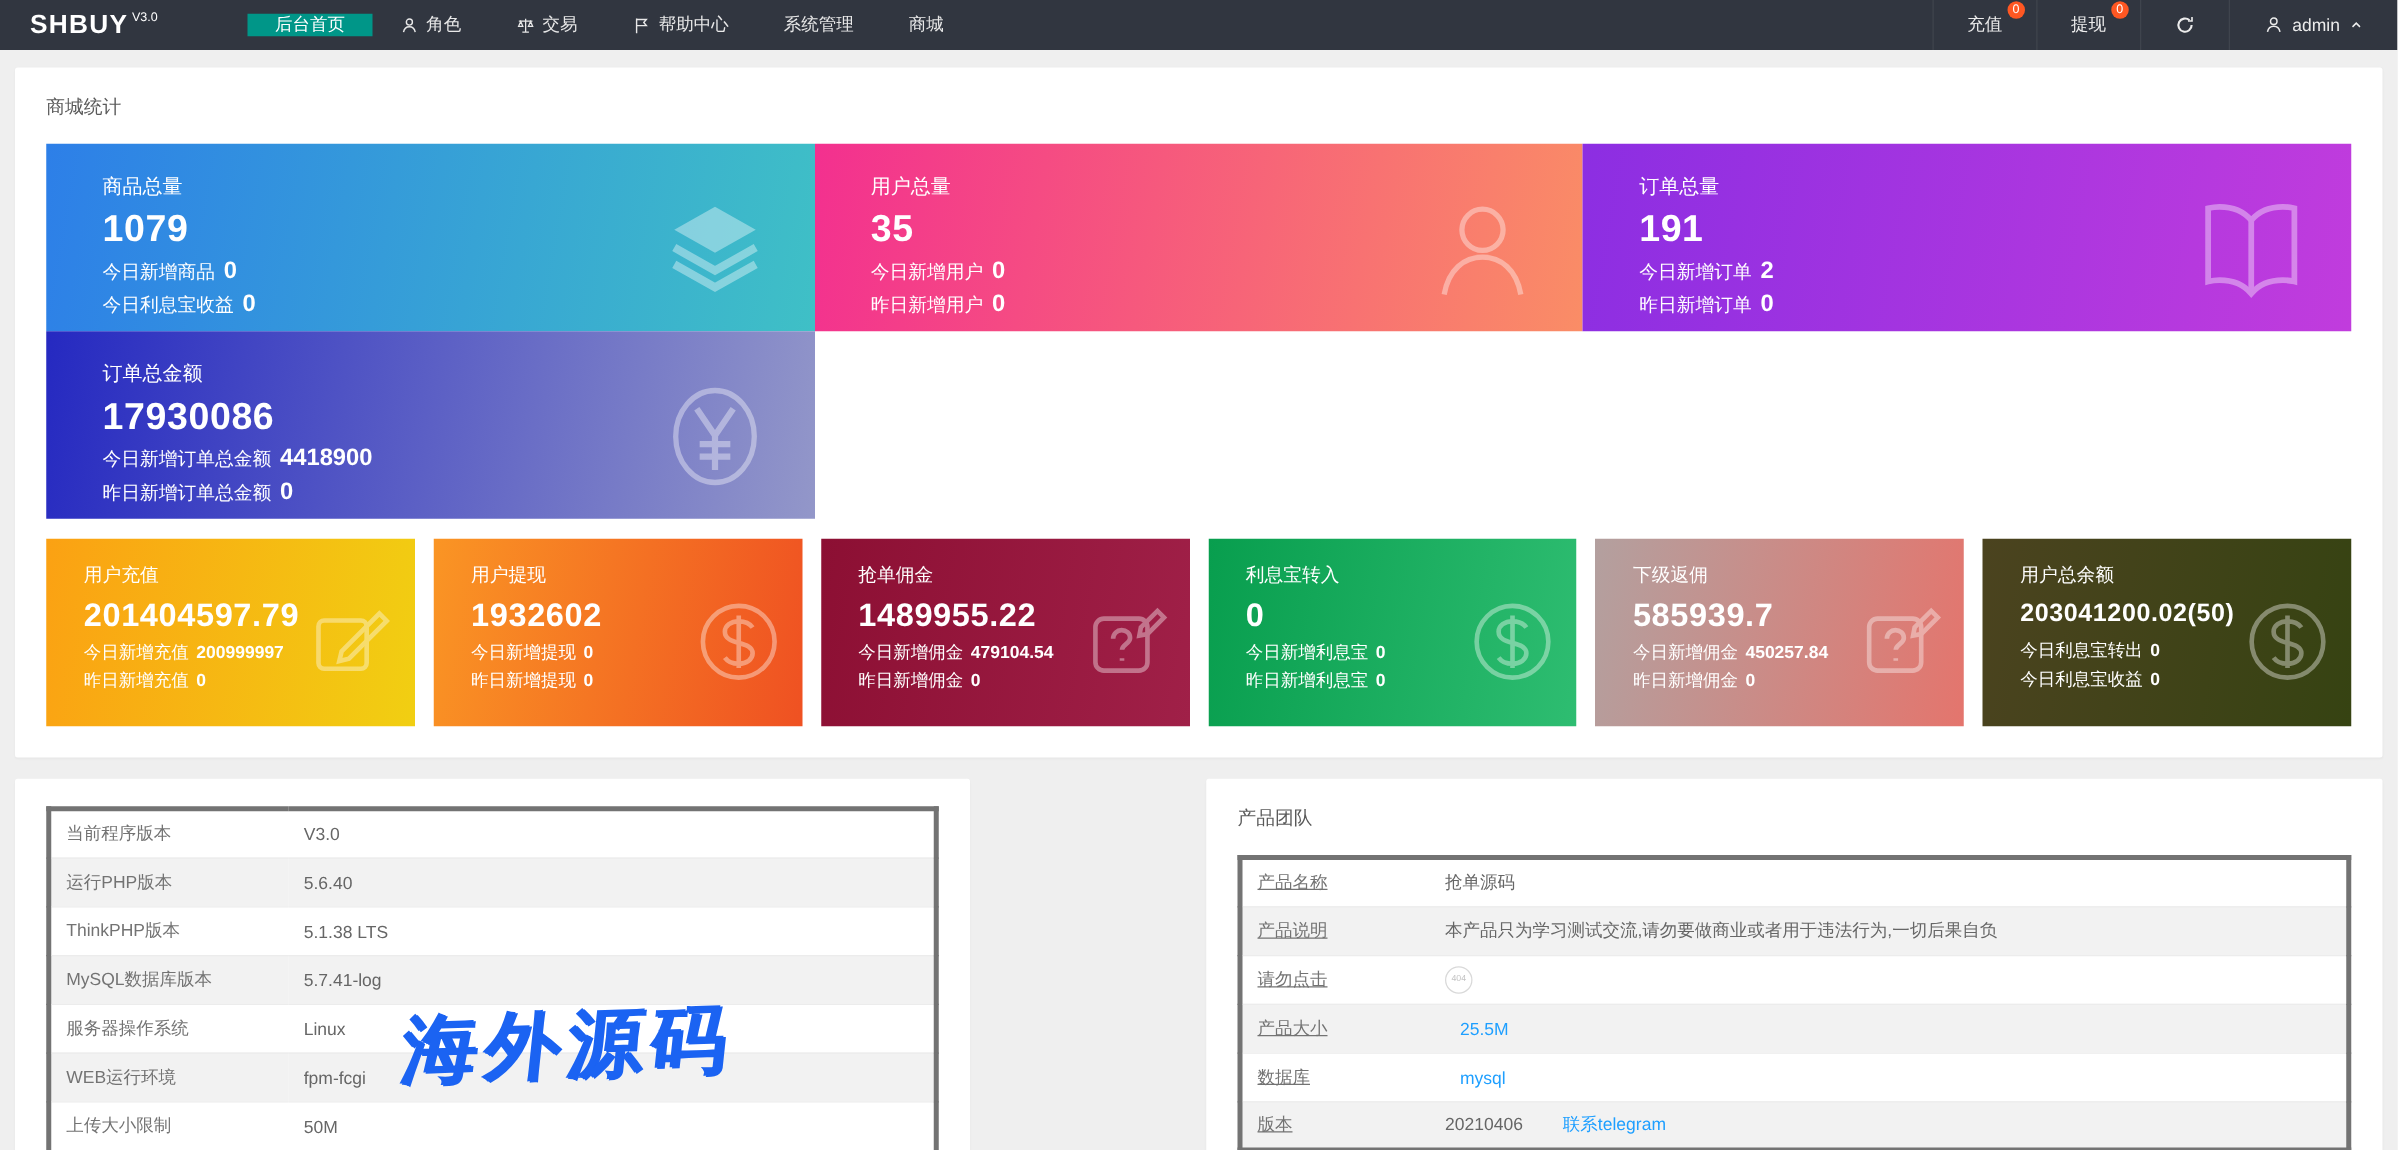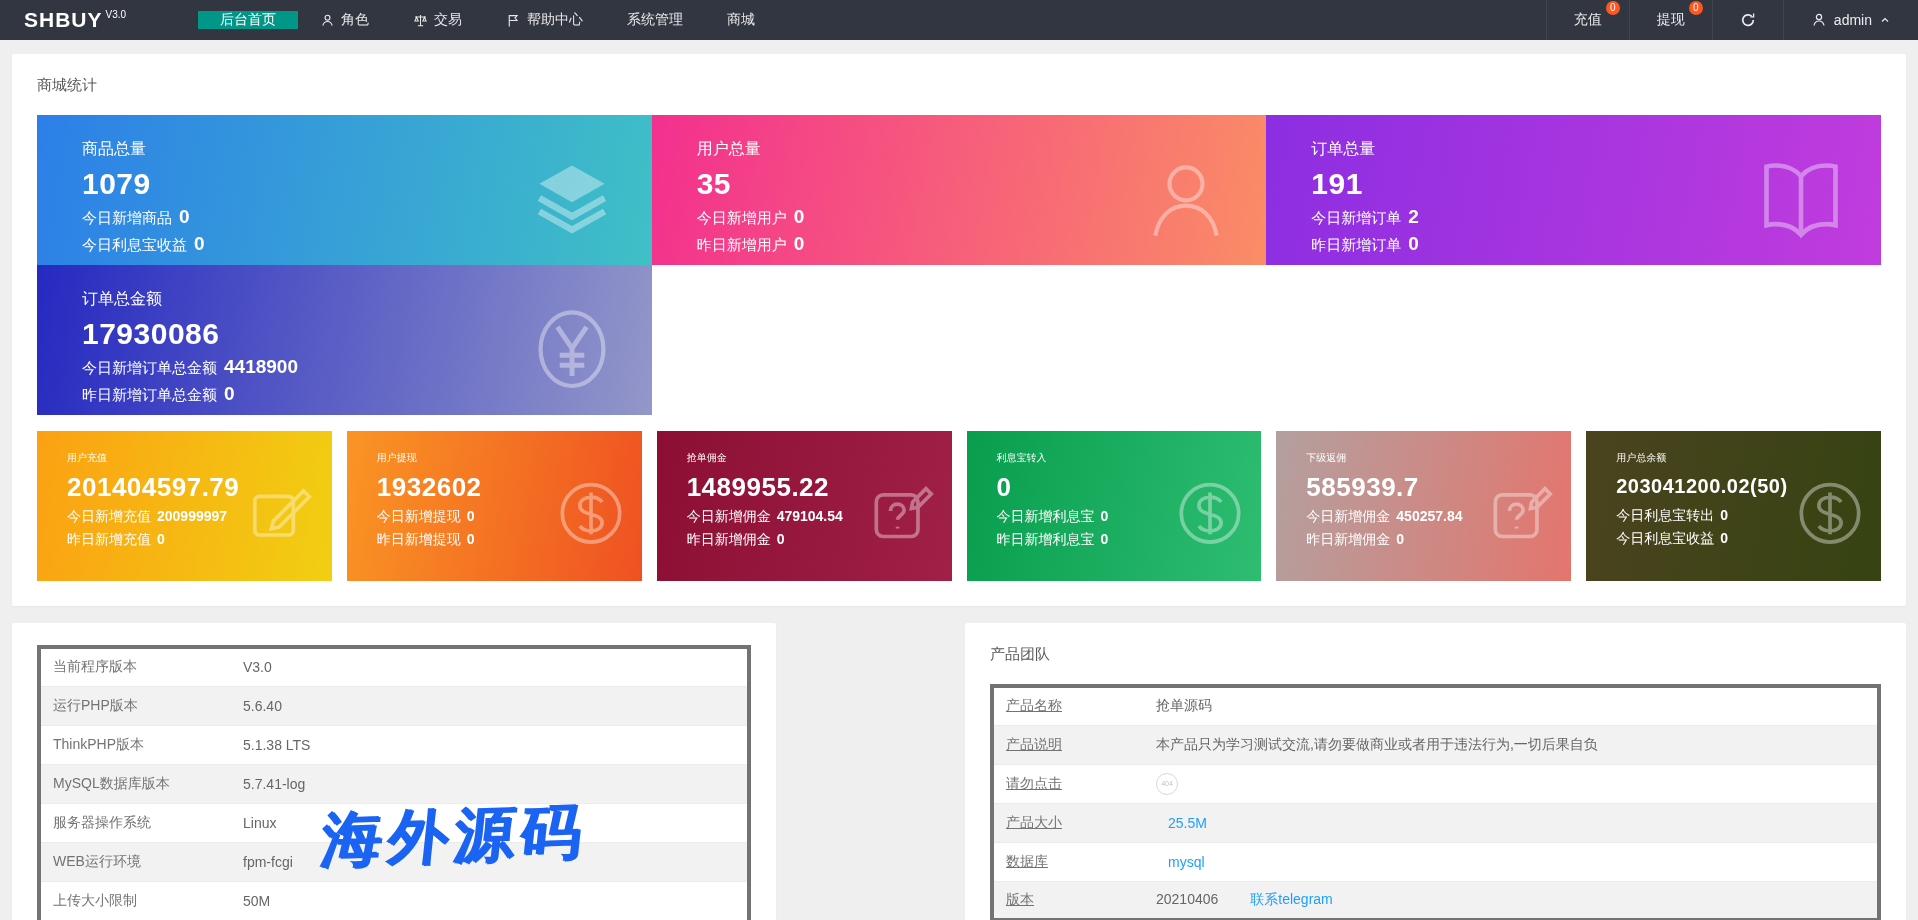--- a/index.html
+++ b/index.html
@@ -28,21 +28,21 @@
   
   .panel { background:#fff; border-radius:2px; box-shadow:0 1px 2px rgba(0,0,0,.04); }
   .panel-stats { margin:14px 12px 0; padding:22px 25px 25px; }
   .section-title { font-size:15px; color:#595959; margin-bottom:20px; }
 
   .cards-row1 { display:grid; grid-template-columns:repeat(3,1fr); }
   .cards-row2 { display:grid; grid-template-columns:repeat(6,1fr); gap:15px; margin-top:16px; }
   .stat-card { height:150px; color:#fff; position:relative; overflow:hidden; padding:24px 0 0 45px; }
   .cards-row2 .stat-card { padding:20px 0 0 30px; }
   .card-title { font-size:16px; }
-  .cards-row2 .card-title { font-size:10px; }
+  .cards-row2 .card-title { font-size:15px; }
   .card-value { font-size:30px; font-weight:bold; margin:7px 0 5px; letter-spacing:.5px; }
   .cards-row2 .card-value { font-size:26px; }
   .cards-row2 .card-value.small { font-size:20px; margin:10px 0 9px; }
   .card-sub { font-size:15px; margin-top:5px; }
   .cards-row2 .card-sub { font-size:14px; }
   .card-sub b { font-size:19px; margin-left:7px; }
   .cards-row2 .card-sub b { font-size:14px; margin-left:6px; }
   .card-icon { position:absolute; right:34px; top:50%; transform:translateY(-40%); opacity:.38; }
   .card-icon svg { width:92px; height:92px; display:block; }
   .cards-row2 .card-icon { right:14px; }

